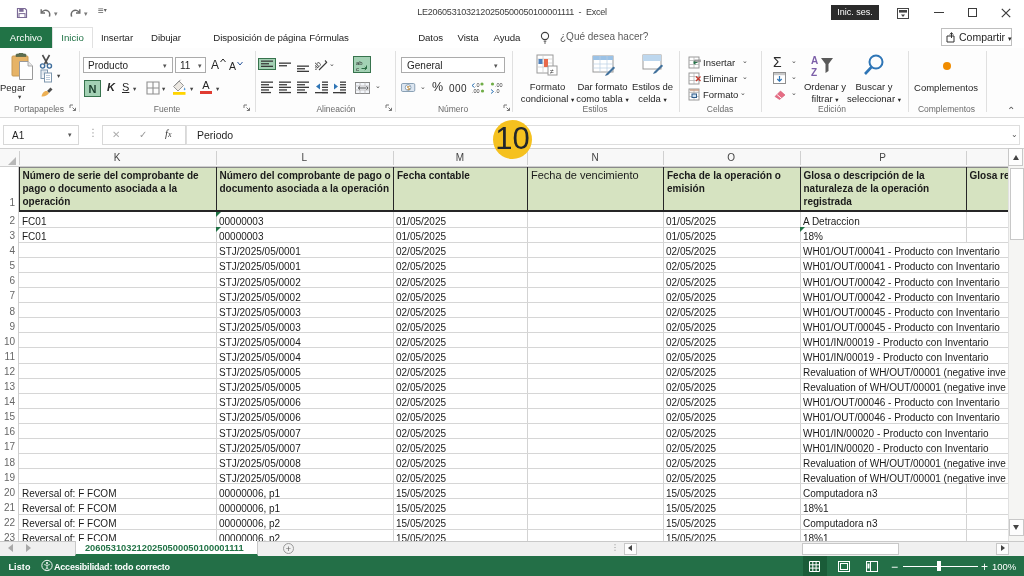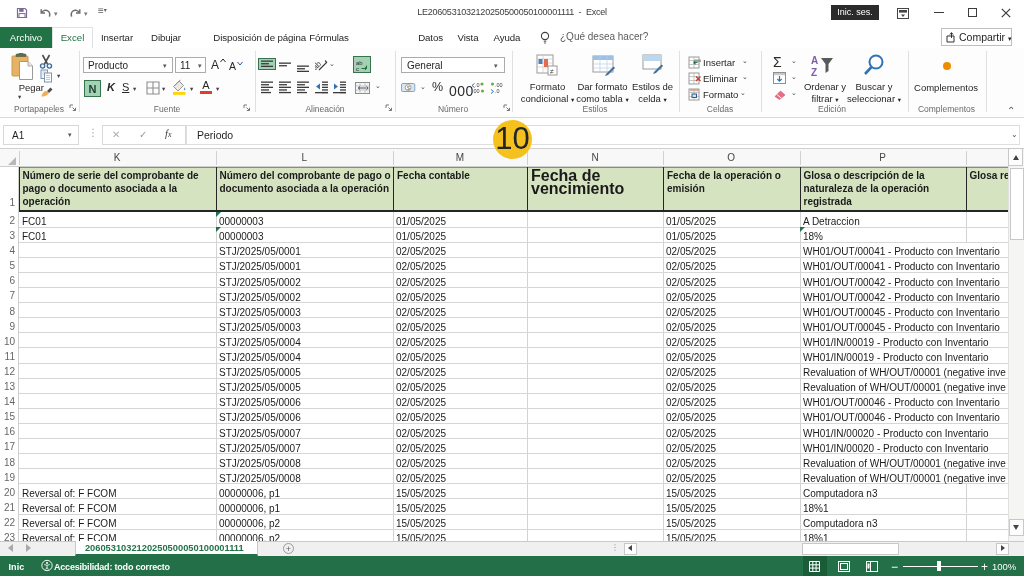--- a/index.html
+++ b/index.html
@@ -35,21 +35,21 @@
 <rect x="2" y="2" width="8" height="2.6" fill="#444"></rect>
 <path d="M6 9 L4 6.5 h4 z" fill="#444"></path>
 </svg>
 <div class="a" style="left:934px;top:12px;width:10px;height:1.4px;background:#3b3b3b"></div>
 <div class="a" style="left:968px;top:8px;width:9px;height:9px;border:1.2px solid #3b3b3b"></div>
 <svg class="a" style="left:1001px;top:8px" width="10" height="10" viewBox="0 0 10 10">
 <path d="M0.8 0.8 L9.2 9.2 M9.2 0.8 L0.8 9.2" stroke="#3b3b3b" stroke-width="1.2"></path>
 </svg>
 <div class="a" style="left:0;top:27px;width:1024px;height:21px;background:#ffffff"></div>
 <div class="a" style="left:0;top:27px;width:52px;height:21px;background:#217346;color:#fff;font-size:9.7px;text-align:center;line-height:21px">Archivo</div>
-<div class="a" style="left:52px;top:27px;width:41px;height:21px;background:#fff;border:1px solid #e1e1e1;border-bottom:none;color:#217346;font-size:9.7px;text-align:center;line-height:20px">Excel</div>
+<div class="a" style="left:52px;top:27px;width:41px;height:21px;background:#fff;border:1px solid #e1e1e1;border-bottom:none;color:#217346;font-size:9.7px;text-align:center;line-height:20px">Inicio</div>
 <div class="a" style="left:57px;top:27px;width:120px;text-align:center;line-height:21px;font-size:9.7px;letter-spacing:-0.1px;color:#262626">Insertar</div>
 <div class="a" style="left:106px;top:27px;width:120px;text-align:center;line-height:21px;font-size:9.7px;letter-spacing:-0.1px;color:#262626">Dibujar</div>
 <div class="a" style="left:186px;top:27px;width:120px;text-align:right;line-height:21px;font-size:9.7px;letter-spacing:-0.1px;color:#262626">Disposición de página</div>
 <div class="a" style="left:269px;top:27px;width:120px;text-align:center;line-height:21px;font-size:9.7px;letter-spacing:-0.1px;color:#262626">Fórmulas</div>
 <div class="a" style="left:323px;top:27px;width:120px;text-align:right;line-height:21px;font-size:9.7px;letter-spacing:-0.1px;color:#262626">Datos</div>
 <div class="a" style="left:408px;top:27px;width:120px;text-align:center;line-height:21px;font-size:9.7px;letter-spacing:-0.1px;color:#262626">Vista</div>
 <div class="a" style="left:447px;top:27px;width:120px;text-align:center;line-height:21px;font-size:9.7px;letter-spacing:-0.1px;color:#262626">Ayuda</div>
 <svg class="a" style="left:539px;top:31px" width="12" height="14" viewBox="0 0 12 14">
 <circle cx="6" cy="5" r="3.6" fill="none" stroke="#404040" stroke-width="1.1"></circle>
 <path d="M4.5 8.5 h3 M4.7 10.2 h2.6 M5.2 12 h1.6" stroke="#404040" stroke-width="1"></path>
@@ -64,21 +64,21 @@
 <div class="a" style="left:78.5px;top:51px;width:1px;height:61px;background:#e0e0e0"></div>
 <div class="a" style="left:255px;top:51px;width:1px;height:61px;background:#e0e0e0"></div>
 <div class="a" style="left:394.5px;top:51px;width:1px;height:61px;background:#e0e0e0"></div>
 <div class="a" style="left:511.5px;top:51px;width:1px;height:61px;background:#e0e0e0"></div>
 <div class="a" style="left:679px;top:51px;width:1px;height:61px;background:#e0e0e0"></div>
 <div class="a" style="left:761px;top:51px;width:1px;height:61px;background:#e0e0e0"></div>
 <div class="a" style="left:907.5px;top:51px;width:1px;height:61px;background:#e0e0e0"></div>
 <div class="a" style="left:986px;top:51px;width:1px;height:61px;background:#e0e0e0"></div>
 <div class="a" style="left:-21px;top:104px;width:120px;text-align:center;font-size:8.5px;color:#6a6a6a">Portapapeles</div>
 <div class="a" style="left:107px;top:104px;width:120px;text-align:center;font-size:8.5px;color:#6a6a6a">Fuente</div>
-<div class="a" style="left:265px;top:104px;width:120px;text-align:center;font-size:8.5px;color:#6a6a6a">Alineación</div>
+<div class="a" style="left:276px;top:104px;width:120px;text-align:center;font-size:8.5px;color:#6a6a6a">Alineación</div>
 <div class="a" style="left:393px;top:104px;width:120px;text-align:center;font-size:8.5px;color:#6a6a6a">Número</div>
 <div class="a" style="left:535px;top:104px;width:120px;text-align:center;font-size:8.5px;color:#6a6a6a">Estilos</div>
 <div class="a" style="left:660px;top:104px;width:120px;text-align:center;font-size:8.5px;color:#6a6a6a">Celdas</div>
 <div class="a" style="left:772px;top:104px;width:120px;text-align:center;font-size:8.5px;color:#6a6a6a">Edición</div>
 <div class="a" style="left:886.5px;top:104px;width:120px;text-align:center;font-size:8.5px;color:#6a6a6a">Complementos</div>
 <svg class="a" style="left:69px;top:104px" width="8" height="8" viewBox="0 0 8 8">
 <path d="M1 1 h3 M1 1 v3 M3.5 3.5 L6.5 6.5 M6.5 3.8 V6.5 H3.8" fill="none" stroke="#777" stroke-width="1"></path>
 </svg>
 <svg class="a" style="left:243px;top:104px" width="8" height="8" viewBox="0 0 8 8">
 <path d="M1 1 h3 M1 1 v3 M3.5 3.5 L6.5 6.5 M6.5 3.8 V6.5 H3.8" fill="none" stroke="#777" stroke-width="1"></path>
@@ -89,21 +89,21 @@
 <svg class="a" style="left:503px;top:104px" width="8" height="8" viewBox="0 0 8 8">
 <path d="M1 1 h3 M1 1 v3 M3.5 3.5 L6.5 6.5 M6.5 3.8 V6.5 H3.8" fill="none" stroke="#777" stroke-width="1"></path>
 </svg>
 <div class="a" style="left:1007px;top:105px;font-size:10px;color:#555">⌃</div>
 <svg class="a" style="left:10px;top:53px" width="26" height="28" viewBox="0 0 26 28">
 <rect x="2" y="3" width="16" height="20" rx="1" fill="#e6b366" stroke="#c79a55" stroke-width="1"></rect>
 <path d="M6 3.5 v-1.5 a1 1 0 0 1 1-1 h2 a2 2 0 0 1 4 0 h2 a1 1 0 0 1 1 1 v1.5 z" fill="#5c6e50" stroke="#4c5c42" stroke-width="0.6"></path>
 <path d="M9.5 8.5 h8.5 l4.5 4.5 v13.5 h-13 z" fill="#fff" stroke="#9a9a9a" stroke-width="1"></path>
 <path d="M18 8.5 v4.5 h4.5" fill="#e8e8e8" stroke="#9a9a9a" stroke-width="0.8"></path>
 </svg>
-<div class="a" style="left:0px;top:82px;width:44px;text-align:right;font-size:9.5px;color:#262626">Pegar</div>
+<div class="a" style="left:0px;top:82px;width:44px;text-align:left;font-size:9.5px;color:#262626">Pegar</div>
 <div class="a" style="left:18px;top:93px;font-size:6.5px;color:#444">▾</div>
 <svg class="a" style="left:39px;top:54px" width="14" height="15" viewBox="0 0 14 15">
 <path d="M3.5 1 L8.5 10 M10.5 1 L5.5 10" stroke="#4d4d4d" stroke-width="1.6" fill="none"></path>
 <circle cx="3.6" cy="12" r="2.1" fill="none" stroke="#3e6d9c" stroke-width="1.4"></circle>
 <circle cx="10.4" cy="12" r="2.1" fill="none" stroke="#3e6d9c" stroke-width="1.4"></circle>
 </svg>
 <svg class="a" style="left:40px;top:69px" width="13" height="14" viewBox="0 0 13 14">
 <rect x="1" y="1" width="6.5" height="8.5" fill="#f2f5f8" stroke="#7d96ad" stroke-width="1"></rect>
 <path d="M2.5 3 h3.5 M2.5 5 h3.5" stroke="#b9c6d3" stroke-width="0.7"></path>
 <rect x="4.5" y="4" width="7" height="9" fill="#fff" stroke="#7d96ad" stroke-width="1"></rect>
@@ -217,21 +217,21 @@
 <div class="a" style="left:375px;top:82px;font-size:7px;color:#444">⌄</div>
 <div class="a" style="left:401px;top:57px;width:103.5px;height:16px;border:1px solid #ababab;background:#fff;font-size:10px;color:#1f1f1f;padding:2px 0 0 5px">General</div>
 <div class="a" style="left:494px;top:62px;font-size:7px;color:#555">▾</div>
 <svg class="a" style="left:401px;top:81px" width="16" height="13" viewBox="0 0 18 14">
 <rect x="0.5" y="2.5" width="15" height="9" rx="1.5" fill="#dce6f1" stroke="#7d96ad"></rect>
 <circle cx="8" cy="7" r="3.2" fill="#fff" stroke="#7d96ad"></circle>
 <text x="6.5" y="9.5" font-size="7" fill="#b27c2a">$</text>
 </svg>
 <div class="a" style="left:420px;top:83px;font-size:7px;color:#444">⌄</div>
 <div class="a" style="left:432px;top:80px;font-size:12.5px;color:#2b2b2b">%</div>
-<div class="a" style="left:449px;top:82.5px;font-size:14px;color:#2b2b2b;letter-spacing:0.5px">000</div>
+<div class="a" style="left:449px;top:82.5px;font-size:10px;color:#2b2b2b;letter-spacing:0.5px">000</div>
 <svg class="a" style="left:471px;top:81px" width="14" height="13" viewBox="0 0 14 13">
 <text x="4" y="5.5" font-size="5.5" fill="#3a3a3a">.0</text>
       <text x="1" y="12" font-size="5.5" fill="#3a3a3a">.00</text>
 <path d="M3.5 2.5 L1 4.5 l2.5 2" fill="none" stroke="#2f75b5" stroke-width="1"></path>
 <circle cx="11" cy="3" r="1.6" fill="#70ad47"></circle>
       <circle cx="11.5" cy="10" r="1.6" fill="#70ad47"></circle>
 </svg>
 <svg class="a" style="left:490px;top:81px" width="14" height="13" viewBox="0 0 14 13">
 <text x="5" y="5.5" font-size="5.5" fill="#3a3a3a">.00</text>
       <text x="5" y="12" font-size="5.5" fill="#3a3a3a">.0</text>
@@ -390,21 +390,21 @@
 <div class="hl" style="left:18.5px;top:453.1px;width:989.5px"></div>
 <div class="hl" style="left:18.5px;top:468.2px;width:989.5px"></div>
 <div class="hl" style="left:18.5px;top:483.3px;width:989.5px"></div>
 <div class="hl" style="left:18.5px;top:498.4px;width:989.5px"></div>
 <div class="hl" style="left:18.5px;top:513.5px;width:989.5px"></div>
 <div class="hl" style="left:18.5px;top:528.6px;width:989.5px"></div>
 <div class="a" style="left:18.5px;top:166.5px;width:989.5px;height:45.0px;background:#d6e3c1;border-top:1px solid #8a8a8a;border-bottom:2px solid #262626"></div>
 <div class="a ct" style="left:18.5px;top:166.5px;width:197.0px;height:45px;border-left:1.5px solid #262626;padding:2px 2px 0 3px;font-size:10px;font-weight:bold;color:#1a1a1a;line-height:13.2px;white-space:normal;overflow:hidden">Número de serie del comprobante de pago o documento asociada a la operación</div>
 <div class="a ct" style="left:215.5px;top:166.5px;width:177.5px;height:45px;border-left:1.5px solid #262626;padding:2px 2px 0 3px;font-size:10px;font-weight:bold;color:#1a1a1a;line-height:13.2px;white-space:normal;overflow:hidden">Número del comprobante de pago o documento asociada a la operación</div>
 <div class="a ct" style="left:393px;top:166.5px;width:134px;height:45px;border-left:1.5px solid #262626;padding:2px 2px 0 3px;font-size:10px;font-weight:bold;color:#1a1a1a;line-height:13.2px;white-space:normal;overflow:hidden">Fecha contable</div>
-<div class="a ct" style="left:527px;top:166.5px;width:136px;height:45px;border-left:1.5px solid #262626;padding:2px 2px 0 3px;font-size:16px;font-weight:bold;color:#1a1a1a;line-height:13.2px;white-space:normal;overflow:hidden">Fecha de vencimiento</div>
+<div class="a ct" style="left:527px;top:166.5px;width:136px;height:45px;border-left:1.5px solid #262626;padding:2px 2px 0 3px;font-size:11px;font-weight:normal;color:#1a1a1a;line-height:13.2px;white-space:normal;overflow:hidden">Fecha de vencimiento</div>
 <div class="a ct" style="left:663px;top:166.5px;width:136.5px;height:45px;border-left:1.5px solid #262626;padding:2px 2px 0 3px;font-size:10px;font-weight:bold;color:#1a1a1a;line-height:13.2px;white-space:normal;overflow:hidden">Fecha de la operación o emisión</div>
 <div class="a ct" style="left:799.5px;top:166.5px;width:166.0px;height:45px;border-left:1.5px solid #262626;padding:2px 2px 8px 3px;font-size:10px;font-weight:bold;color:#1a1a1a;line-height:13.2px;white-space:normal;overflow:hidden">Glosa o descripción de la naturaleza de la operación registrada</div>
 <div class="a ct" style="left:965.5px;top:166.5px;width:42.5px;height:45px;border-left:1.5px solid #262626;padding:2px 2px 0 3px;font-size:10px;font-weight:bold;color:#1a1a1a;line-height:13.2px;white-space:nowrap;overflow:hidden">Glosa rel</div>
 <div class="a ct" style="left:22px;top:216.1px;width:190px;font-size:10px;color:#1b1b1b">FC01</div>
 <div class="a ct" style="left:219px;top:216.1px;width:172px;font-size:10px;color:#1b1b1b">00000003</div>
 <div class="a" style="left:215.5px;top:211.5px;width:0;height:0;border-right:5px solid transparent;border-top:5px solid #217346"></div>
 <div class="a ct" style="left:396px;top:216.1px;width:128px;font-size:10px;color:#1b1b1b">01/05/2025</div>
 <div class="a ct" style="left:666px;top:216.1px;width:128px;font-size:10px;color:#1b1b1b">01/05/2025</div>
 <div class="a ct" style="left:803px;top:216.1px;width:205px;font-size:10px;color:#1b1b1b">A Detraccion</div>
 <div class="a ct" style="left:22px;top:231.2px;width:190px;font-size:10px;color:#1b1b1b">FC01</div>
@@ -510,21 +510,21 @@
 <div class="a" style="left:26px;top:544px;width:0;height:0;border-top:4px solid transparent;border-bottom:4px solid transparent;border-left:5px solid #a9a9a9"></div>
 <div class="a" style="left:75.4px;top:541px;width:182.6px;height:15px;background:#fff;border-bottom:2px solid #217346;border-left:1px solid #c9c9c9;border-right:1px solid #c9c9c9;text-align:left;padding-left:8.5px;font-size:9.3px;font-weight:bold;letter-spacing:0;color:#217346;line-height:14px">2060531032120250500050100001111</div>
 <div class="a" style="left:283px;top:542.5px;width:11px;height:11px;border:1px solid #9a9a9a;border-radius:50%;color:#666;font-size:9px;text-align:center;line-height:10px">+</div>
 <div class="a" style="left:611px;top:543px;color:#8a8a8a;font-size:8px;letter-spacing:-1px">⋮</div>
 <div class="a" style="left:624px;top:542.5px;width:13px;height:12px;background:#fdfdfd;border:1px solid #c8c8c8"></div>
 <div class="a" style="left:628px;top:545px;width:0;height:0;border-top:3.5px solid transparent;border-bottom:3.5px solid transparent;border-right:4.5px solid #444"></div>
 <div class="a" style="left:802px;top:542.5px;width:97px;height:12px;background:#fff;border:1px solid #c8c8c8"></div>
 <div class="a" style="left:996px;top:542.5px;width:13px;height:12px;background:#fdfdfd;border:1px solid #c8c8c8"></div>
 <div class="a" style="left:1001px;top:545px;width:0;height:0;border-top:3.5px solid transparent;border-bottom:3.5px solid transparent;border-left:4.5px solid #444"></div>
 <div class="a" style="left:0;top:556px;width:1024px;height:20px;background:#236f47"></div>
-<div class="a" style="left:8.5px;top:561.5px;font-size:9px;font-weight:bold;letter-spacing:0.1px;color:#fff">Inic</div>
+<div class="a" style="left:8.5px;top:561.5px;font-size:9px;font-weight:bold;letter-spacing:0.1px;color:#fff">Listo</div>
 <svg class="a" style="left:40.5px;top:559px" width="12" height="13" viewBox="0 0 13 13">
 <circle cx="6.5" cy="6.5" r="5.6" fill="none" stroke="#fff" stroke-width="1"></circle>
 <circle cx="6.5" cy="3.8" r="1.1" fill="#fff"></circle>
 <path d="M3.5 5.5 L6.5 6.3 L9.5 5.5 M6.5 6.3 V8.5 M6.5 8.5 L5 11 M6.5 8.5 L8 11" stroke="#fff" stroke-width="0.9" fill="none"></path>
 </svg>
 <div class="a" style="left:54px;top:561.5px;font-size:9px;font-weight:bold;letter-spacing:-0.2px;color:#fff">Accesibilidad: todo correcto</div>
 <div class="a" style="left:803px;top:556px;width:24px;height:20px;background:#1a5c38"></div>
 <svg class="a" style="left:809px;top:561px" width="11" height="11" viewBox="0 0 11 11">
 <path d="M0.5 0.5 h10 v10 h-10 z M0.5 3.8 h10 M0.5 7.1 h10 M3.8 0.5 v10 M7.1 0.5 v10" fill="none" stroke="#fff" stroke-width="1"></path>
 </svg>

